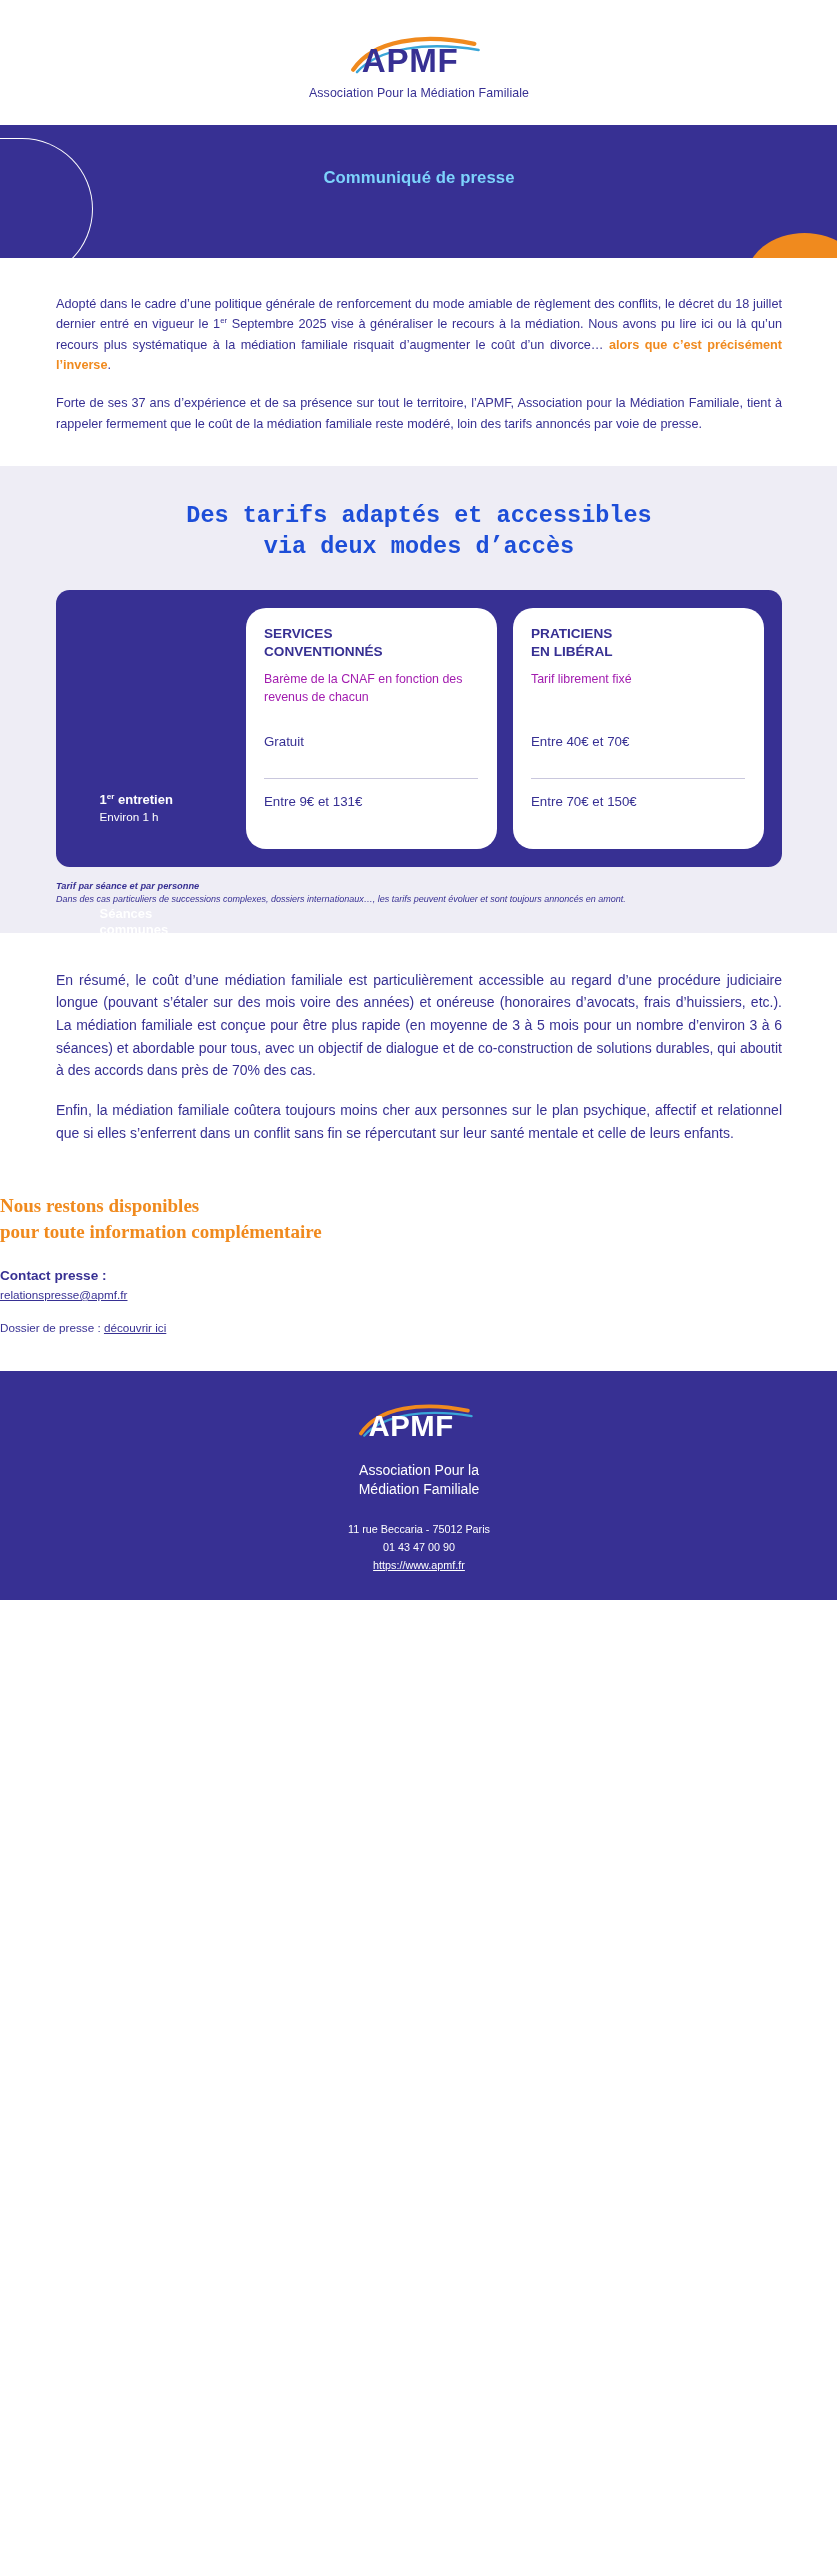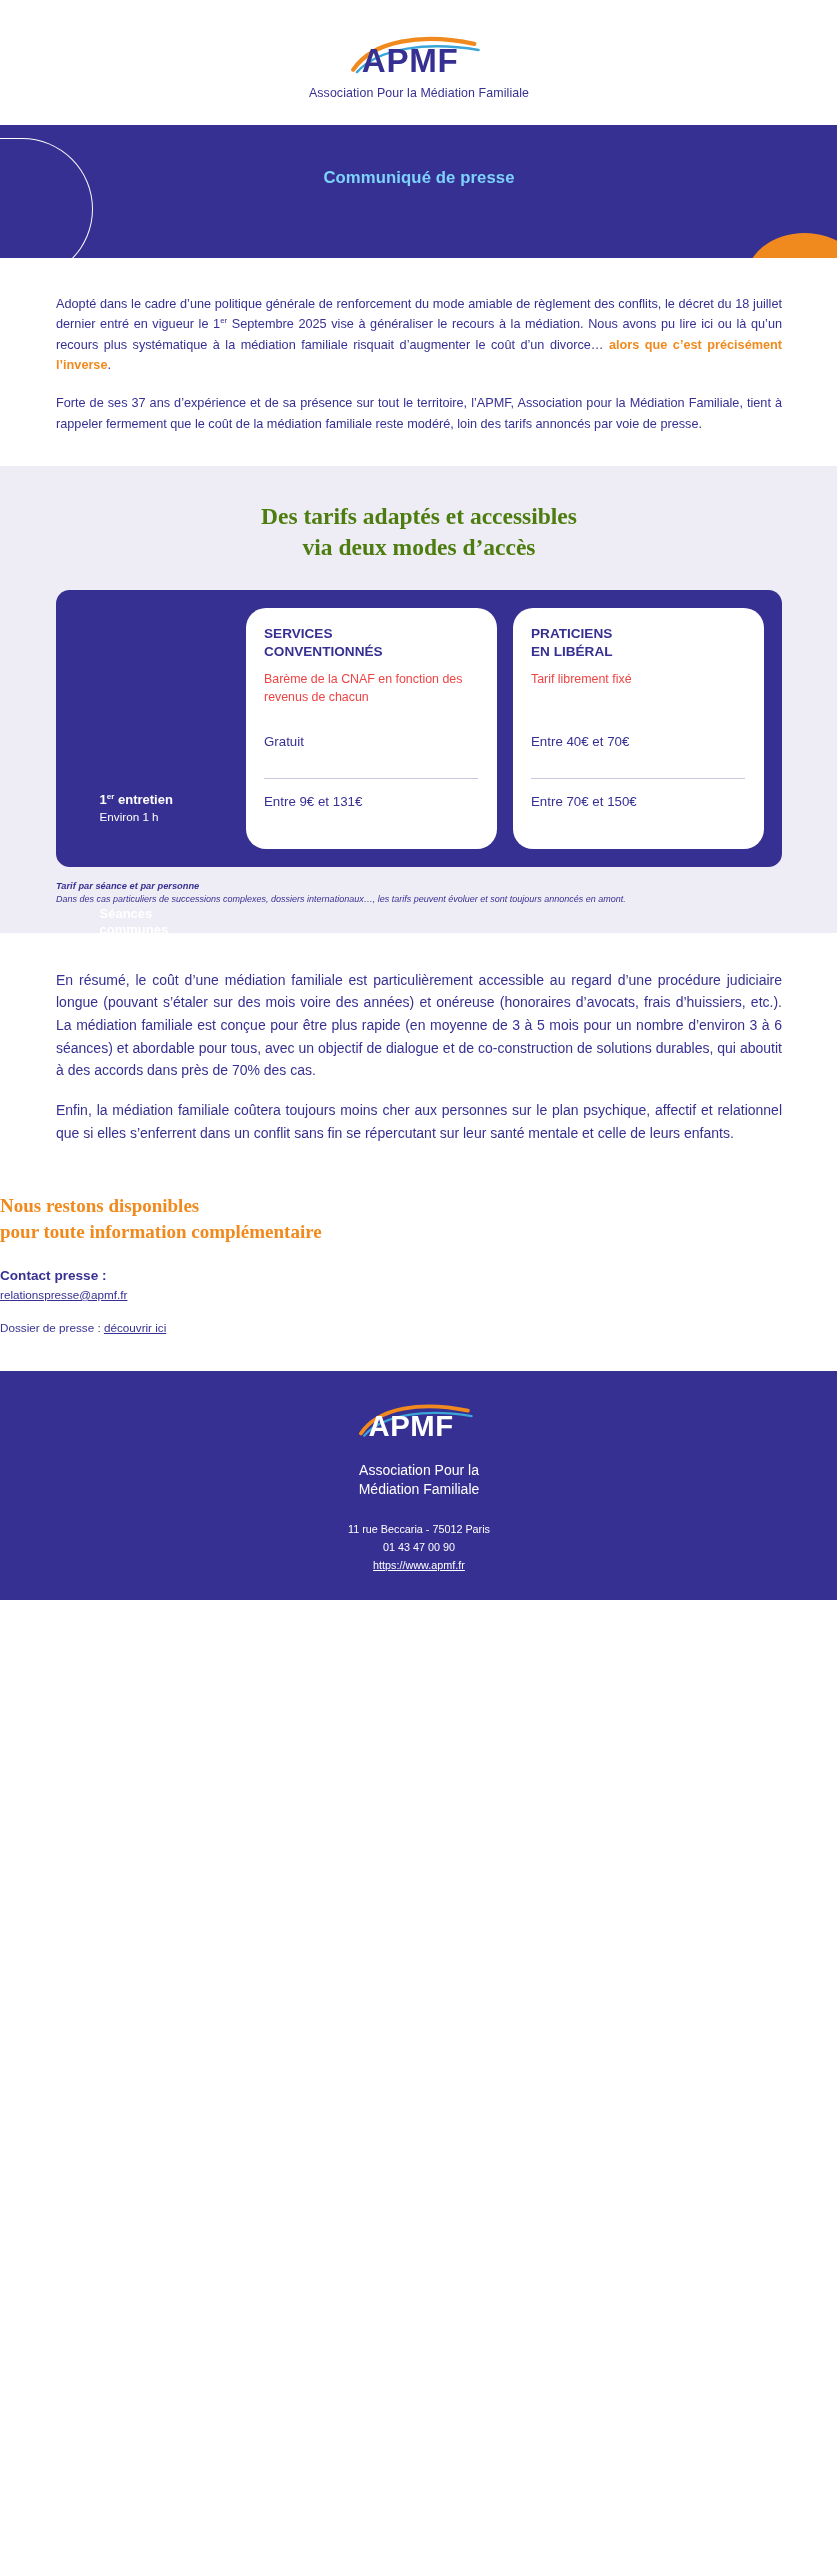--- a/index.html
+++ b/index.html
@@ -99,24 +99,24 @@
   .accent-bold { color: #f08a1e; font-weight: bold; }
   sup { font-size: 0.62em; vertical-align: super; }
 
   
   .tarifs {
     background: #eeedf5;
     padding: 35px 0 26px 0;
   }
   .tarifs h2 {
     text-align: center;
-    font-family: Liberation Serif, serif;
+    font-family: Liberation Mono, monospace;
     font-size: 23.5px;
     line-height: 1.3;
-    color: #4d7c0f;
+    color: #1d4ed8;
     font-weight: bold;
     margin: 0 0 27px 0;
   }
   .card {
     background: #373093;
     border-radius: 13.6px;
     margin: 0 56px;
     padding: 18.5px 18.5px 18.5px 18.5px;
     display: flex;
     gap: 16px;
@@ -142,21 +142,21 @@
     padding: 17.3px 18.5px 16px 18.5px;
   }
   .col-title {
     color: #373093;
     font-weight: bold;
     font-size: 13.6px;
     line-height: 1.28;
     margin-bottom: 11px;
   }
   .col-sub {
-    color: #ef4444;
+    color: #a21caf;
     font-size: 12.4px;
     line-height: 1.45;
     min-height: 62px;
   }
   .col-divider {
     border: none;
     border-top: 0.6px solid #c9c7dd;
     margin: 5px 0 13.6px 0;
   }
   .col-val {

